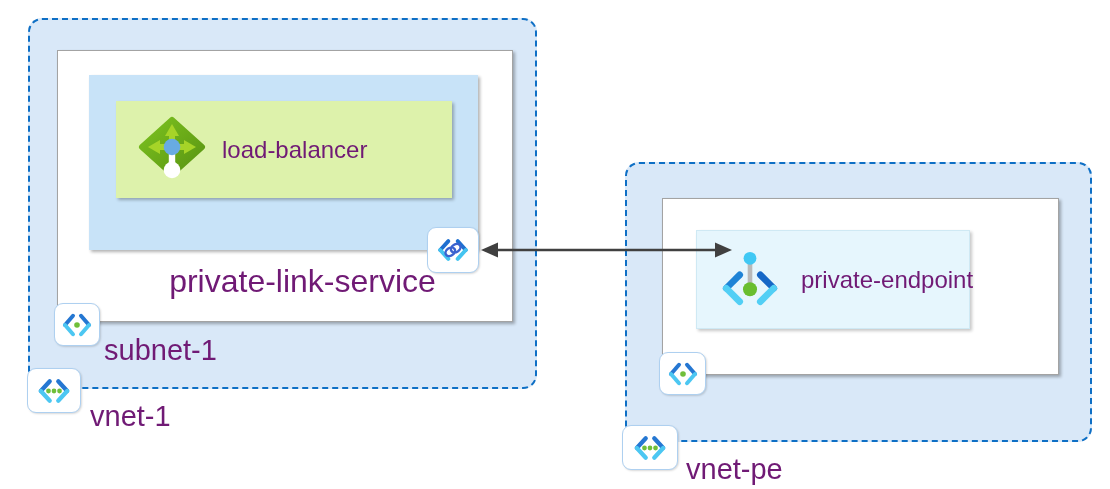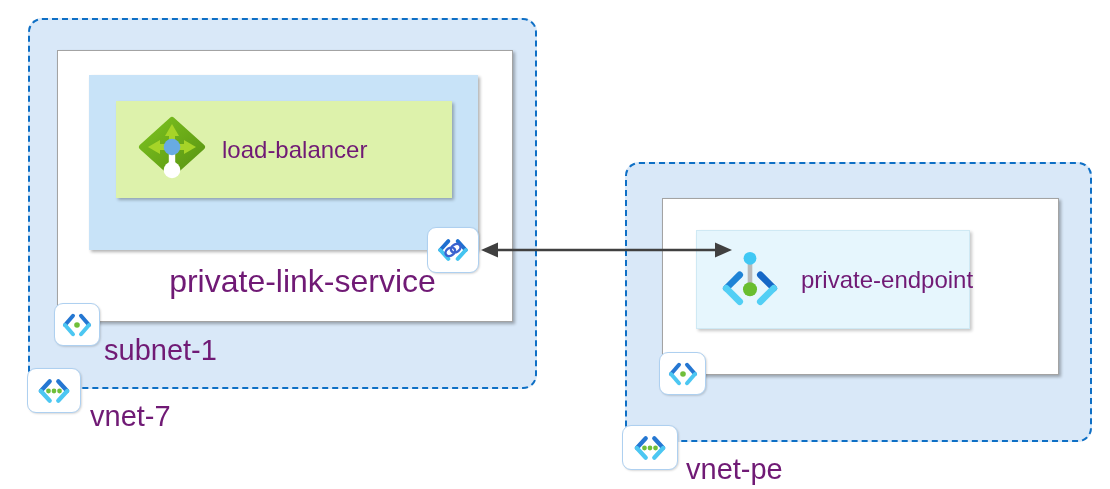--- a/index.html
+++ b/index.html
@@ -113,21 +113,21 @@
     <svg width="40" height="34" viewBox="0 0 40 40">
       <path d="M15 8.5 L4.5 20" stroke="#2577d2" stroke-width="5" stroke-linecap="round" fill="none"></path>
       <path d="M4.5 20 L15 31.5" stroke="#4cc7f2" stroke-width="5" stroke-linecap="round" fill="none"></path>
       <path d="M25 8.5 L35.5 20" stroke="#2577d2" stroke-width="5" stroke-linecap="round" fill="none"></path>
       <path d="M35.5 20 L25 31.5" stroke="#4cc7f2" stroke-width="5" stroke-linecap="round" fill="none"></path>
       <circle cx="13.5" cy="20" r="2.8" fill="#70bf3a"></circle>
       <circle cx="20" cy="20" r="2.8" fill="#70bf3a"></circle>
       <circle cx="26.5" cy="20" r="2.8" fill="#70bf3a"></circle>
     </svg>
   </div>
-  <div class="abs outer-label" style="left:90px; top:400px;">vnet-7</div>
+  <div class="abs outer-label" style="left:90px; top:400px;">vnet-1</div>
 
   <div class="abs vnet" style="left:625px; top:162px; width:467px; height:280px;"></div>
 
   <div class="abs subnet" style="left:662px; top:198px; width:397px; height:177px;"></div>
 
   <div class="abs pe-box" style="left:688px; top:230px; width:274px; height:99px;margin-left:8px;">
     <span>
       <svg width="66" height="66" viewBox="0 0 64 64">
         <path d="M22 27 L9 40" stroke="#1e83d6" stroke-width="6.5" stroke-linecap="round" fill="none"></path>
         <path d="M9 40 L22 53" stroke="#52cff5" stroke-width="6.5" stroke-linecap="round" fill="none"></path>

